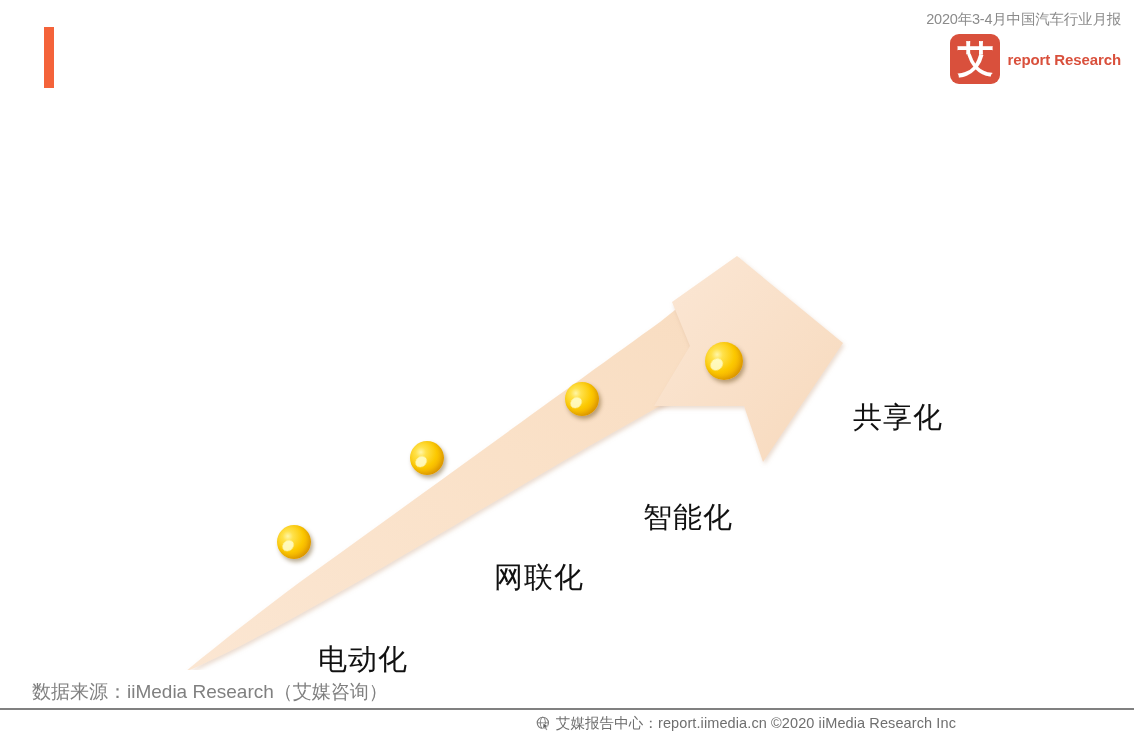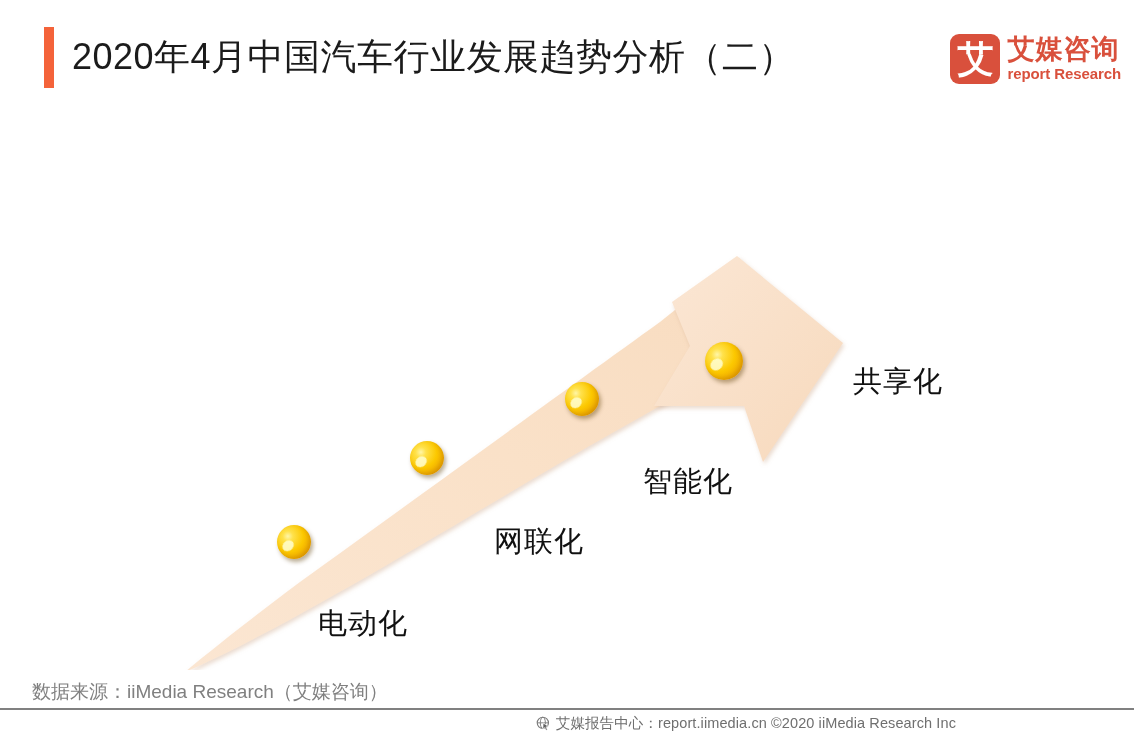--- a/index.html
+++ b/index.html
@@ -115,20 +115,21 @@
     transform: rotate(-38deg);
     filter: blur(0.6px);
   }
   .node-label {
     position: absolute;
     font-size: 29px;
     line-height: 34px;
     color: #111111;
     white-space: nowrap;
     letter-spacing: 1px;
+    margin-top: 36px;
   }
 
   
   #source-note {
     position: absolute;
     left: 32px; top: 679px;
     font-size: 19px;
     color: #808080;
     white-space: nowrap;
   }
@@ -158,27 +159,26 @@
     color: #6f6f6f;
     white-space: nowrap;
     letter-spacing: 0.1px;
   }
 </style>
 </head>
 <body>
 
 <div id="header">
   <div id="title-accent"></div>
-  <div id="page-title">2020年4月中国汽车行业发展趋势分析（二）</div>
-
+
+  <div id="report-kicker">2020年3-4月中国汽车行业月报</div>
 
   <div id="brand-logo">
     <div id="logo-mark">艾</div>
     <div id="logo-text-wrap">
-      <div id="logo-cn">艾媒咨询</div>
       <div id="logo-en">report Research</div>
     </div>
   </div>
 </div>
 
 <div id="figure">
   <svg id="arrow-svg" viewBox="0 0 1134 560">
     <defs>
       <linearGradient id="bandGrad" x1="0" y1="1" x2="1" y2="0">
         <stop offset="0%" stop-color="#FBE6D2"></stop>

